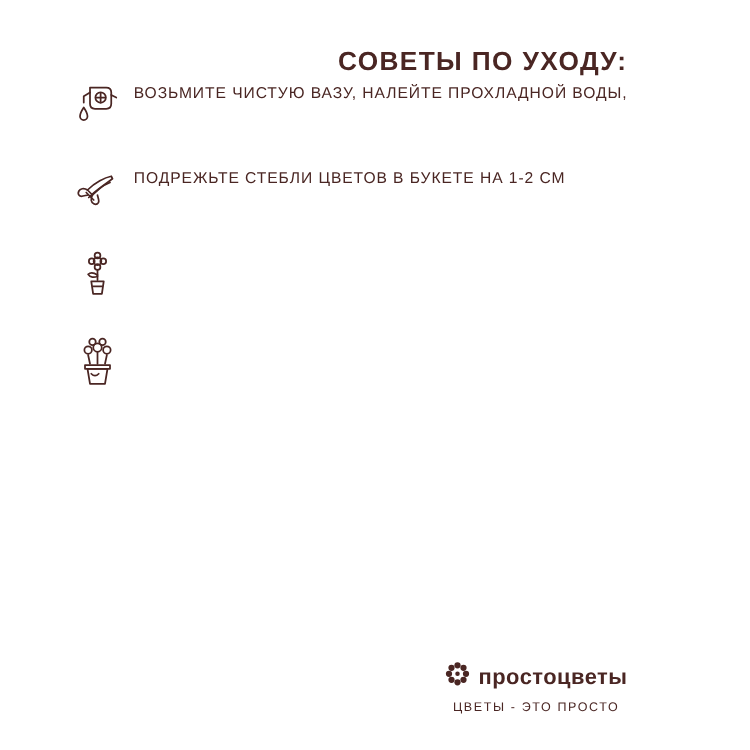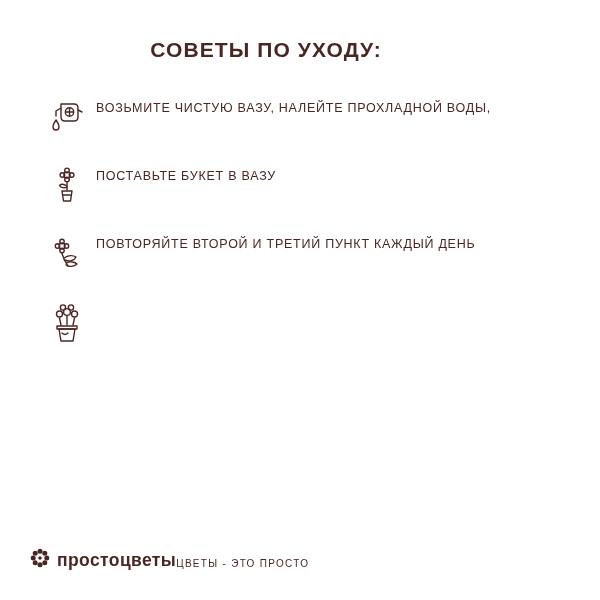--- a/index.html
+++ b/index.html
@@ -15,32 +15,32 @@
     overflow: hidden;
   }
   .page {
     position: relative;
     width: 532px;
     height: 600px;
     box-sizing: border-box;
     padding: 28px 30px 10px 30px;
     display: flex;
     flex-direction: column;
+    align-items: flex-end;
   }
   .title {
     text-align: center;
     font-size: 21px;
     font-weight: bold;
     letter-spacing: 1.1px;
     color: #4a2623;
     margin: 10px 0 0 0;
     text-transform: uppercase;
   }
   .tips {
-    margin-top: 34px;
     display: flex;
     flex-direction: column;
   }
   .tip {
     display: flex;
     align-items: flex-start;
     min-height: 68px;
     padding-left: 8px;
   }
   .tip-icon {
@@ -62,21 +62,21 @@
     padding-top: 2px;
     text-transform: uppercase;
   }
   .tip-line {
     display: block;
     white-space: nowrap;
   }
   .footer {
     margin-top: auto;
     display: flex;
-    flex-direction: row;
+    flex-direction: column;
     align-items: center;
     padding-bottom: 18px;
   }
   .brand-row {
     display: flex;
     align-items: center;
     justify-content: center;
     gap: 7px;
   }
   .brand-name {
@@ -112,57 +112,51 @@
           <path d="M14 10 L9 13 L9 18"></path>
           <path d="M9 22 C7 25 6 27 6 29 a3 3 0 0 0 6 0 c0-2-1-4-3-7 Z"></path>
           <path d="M31 12 L35 14"></path>
         </svg>
       </div>
       <div class="tip-text">
         <span class="tip-line">ВОЗЬМИТЕ ЧИСТУЮ ВАЗУ, НАЛЕЙТЕ ПРОХЛАДНОЙ ВОДЫ,</span>
       </div>
     </div>
 
+    <div class="tip">
+      <div class="tip-icon">
+        <svg width="40" height="40" viewBox="0 0 40 40" fill="none" stroke="#4a2623" stroke-width="1.4" stroke-linecap="round" stroke-linejoin="round">
+          <path d="M31 9 C26 10 18 14 12 20 L16 24 C22 18 29 13 32 11 Z"></path>
+          <path d="M30 14 C25 16 18 21 13 26"></path>
+          <path d="M12 20 C9 18 6 19 5 21 c-1 2 0 4 2 4 2 0 4-1 5-1"></path>
+          <path d="M16 24 C14 27 15 30 17 31 c2 1 4 0 4-2 0-2-1-4-1-5"></path>
+          <path d="M11 22 L17 28"></path>
+        </svg>
+      </div>
+      <div class="tip-text">
+        <span class="tip-line">ПОДРЕЖЬТЕ СТЕБЛИ ЦВЕТОВ В БУКЕТЕ НА 1-2 СМ</span>
+      </div>
+    </div>
 
     <div class="tip">
       <div class="tip-icon">
         <svg width="40" height="40" viewBox="0 0 40 40" fill="none" stroke="#4a2623" stroke-width="1.4" stroke-linecap="round" stroke-linejoin="round">
           <circle cx="20" cy="9" r="3.1"></circle>
           <circle cx="20" cy="4.4" r="2.3"></circle>
           <circle cx="24.6" cy="9" r="2.3"></circle>
           <circle cx="20" cy="13.6" r="2.3"></circle>
           <circle cx="15.4" cy="9" r="2.3"></circle>
           <path d="M20 16 L20 24"></path>
           <path d="M20 20 C17 18 14 18 12.5 19.5 c1.5 2.5 5 2.8 7.5 1.5"></path>
           <path d="M15 25 L25 25 L23.5 35 L16.5 35 Z"></path>
           <path d="M16.2 29 L23.8 29"></path>
         </svg>
       </div>
-      <div class="tip-text">
-        <span class="tip-line">ПОСТАВЬТЕ БУКЕТ В ВАЗУ</span>
-      </div>
     </div>
 
-    <div class="tip">
-      <div class="tip-icon">
-        <svg width="40" height="40" viewBox="0 0 40 40" fill="none" stroke="#4a2623" stroke-width="1.4" stroke-linecap="round" stroke-linejoin="round">
-          <circle cx="15" cy="12" r="3"></circle>
-          <circle cx="15" cy="7.5" r="2.2"></circle>
-          <circle cx="19.5" cy="12" r="2.2"></circle>
-          <circle cx="15" cy="16.5" r="2.2"></circle>
-          <circle cx="10.5" cy="12" r="2.2"></circle>
-          <path d="M15 19 C16 24 18 28 21 32"></path>
-          <path d="M17 24 C21 21 26 21 29 23 c-2 4-7 5-11 3"></path>
-          <path d="M19.5 29 C23 27 28 28 30 30 c-3 3-8 3-11 1"></path>
-        </svg>
-      </div>
-      <div class="tip-text">
-        <span class="tip-line">ПОВТОРЯЙТЕ ВТОРОЙ И ТРЕТИЙ ПУНКТ КАЖДЫЙ ДЕНЬ</span>
-      </div>
-    </div>
 
     <div class="tip">
       <div class="tip-icon">
         <svg width="44" height="44" viewBox="0 0 44 44" fill="none" stroke="#4a2623" stroke-width="1.4" stroke-linecap="round" stroke-linejoin="round">
           <circle cx="22" cy="10" r="3.4"></circle>
           <circle cx="14.5" cy="12" r="3"></circle>
           <circle cx="29.5" cy="12" r="3"></circle>
           <circle cx="18" cy="5.5" r="2.6"></circle>
           <circle cx="26" cy="5.5" r="2.6"></circle>
           <path d="M14.5 16 L16 23 M22 14 L22 23 M29.5 16 L28 23"></path>

